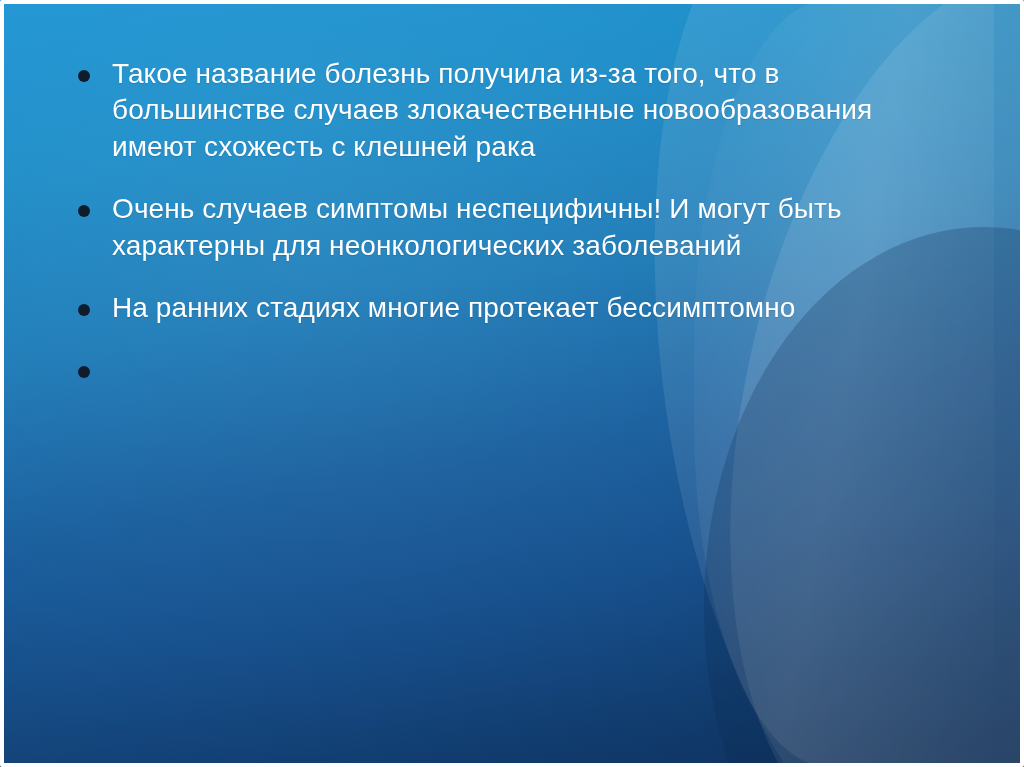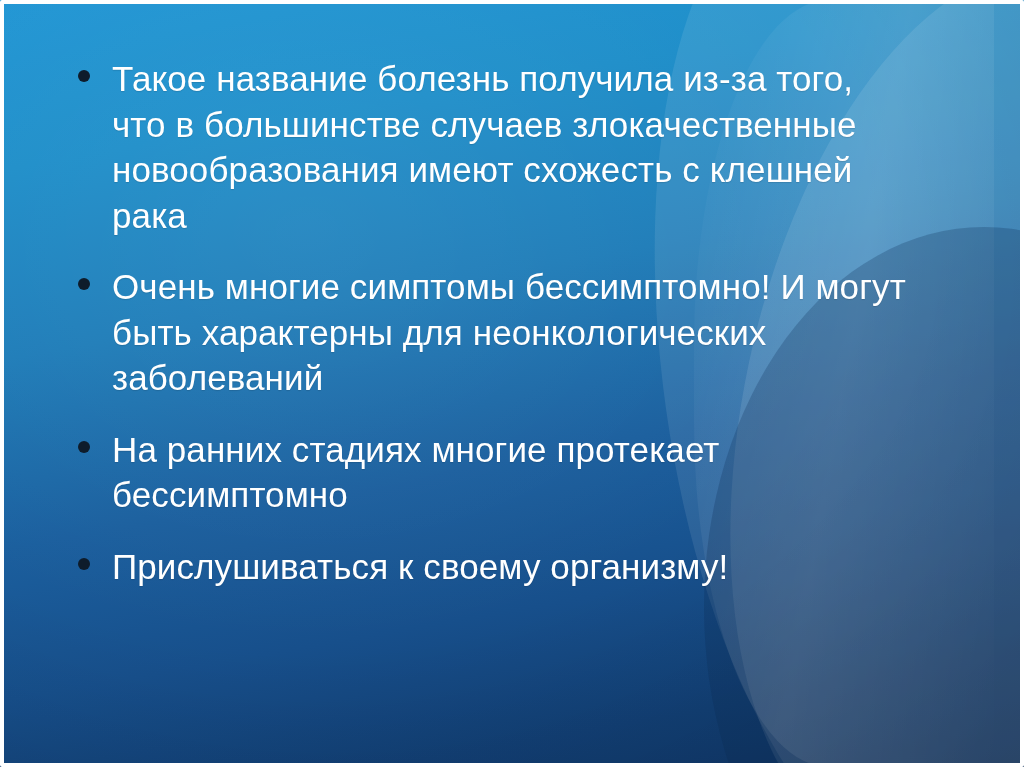--- a/index.html
+++ b/index.html
@@ -92,21 +92,21 @@
     flex: 0 0 auto;
     width: 12px;
     height: 12px;
     border-radius: 50%;
     background: #0e1c2b;
     margin-top: 14px;
     margin-right: 22px;
   }
   .bullet-text {
     color: #ffffff;
-    font-size: 35px;
+    font-size: 28px;
     line-height: 1.30;
     letter-spacing: 0.1px;
     max-width: 800px;
     text-shadow: 0 1px 1px rgba(0,0,0,0.12);
   }
   .b1 .bullet-text { max-width: 770px; }
   .b2 .bullet-text { max-width: 800px; }
 </style>
 </head>
 <body>
@@ -120,26 +120,25 @@
     <div class="bg-vignette"></div>
   </div>
 
   <div class="content">
     <div class="bullet-row b1">
       <span class="bullet-dot"></span>
       <span class="bullet-text">Такое название болезнь получила из-за того, что в большинстве случаев злокачественные новообразования имеют схожесть с клешней рака</span>
     </div>
     <div class="bullet-row b2">
       <span class="bullet-dot"></span>
-      <span class="bullet-text">Очень многие симптомы бессимптомно! И могут быть характерны для неонкологических заболеваний</span>
+      <span class="bullet-text">Очень случаев симптомы неспецифичны! И могут быть характерны для неонкологических заболеваний</span>
     </div>
     <div class="bullet-row b3">
       <span class="bullet-dot"></span>
       <span class="bullet-text">На ранних стадиях многие протекает бессимптомно</span>
     </div>
     <div class="bullet-row b4">
       <span class="bullet-dot"></span>
-      <span class="bullet-text">Прислушиваться к своему организму!</span>
     </div>
   </div>
 
   <div class="frame"></div>
 </div>
 
 </body></html>

